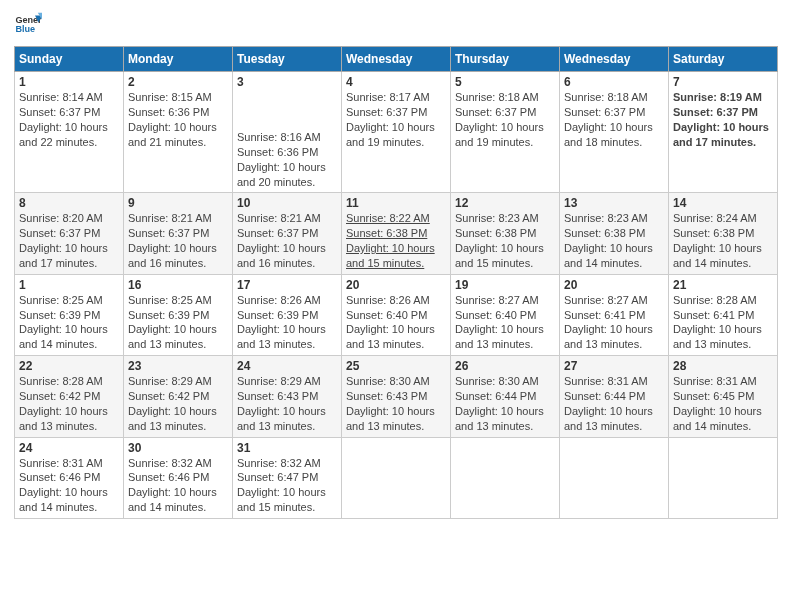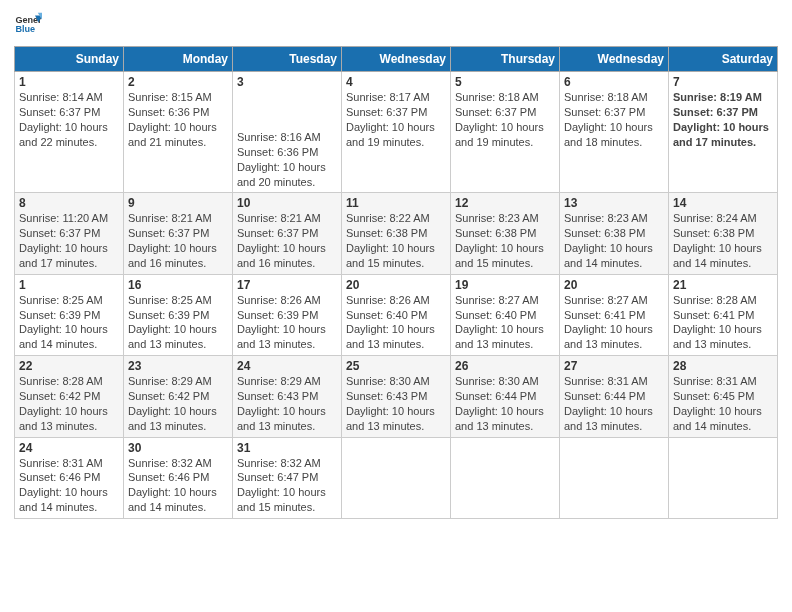--- a/index.html
+++ b/index.html
@@ -47,21 +47,21 @@
       width: 100%;
       border-collapse: collapse;
       table-layout: fixed;
     }
     .calendar th {
       background: #1a6faf;
       color: #fff;
       font-size: 12px;
       font-weight: bold;
       padding: 5px 4px;
-      text-align: right;
+      text-align: left;
       border: 1px solid #aaa;
     }
     .calendar td {
       border: 1px solid #ccc;
       vertical-align: top;
       padding: 3px 4px;
       font-size: 9.5px;
       color: #333;
       height: 78px;
       background: #fff;
@@ -168,42 +168,42 @@
             <span class="day-num">7</span>
             <div class="cell-text" style="white-space: pre-line; font-weight: bold;">Sunrise: 8:19 AM
 Sunset: 6:37 PM
 Daylight: 10 hours
 and 17 minutes.</div>
           </td>
         </tr>
         <tr>
           <td>
             <span class="day-num">8</span>
-            <div class="cell-text" style="white-space: pre-line;">Sunrise: 11:20 AM
+            <div class="cell-text" style="white-space: pre-line;">Sunrise: 8:20 AM
 Sunset: 6:37 PM
 Daylight: 10 hours
 and 17 minutes.</div>
           </td>
           <td>
             <span class="day-num">9</span>
             <div class="cell-text" style="white-space: pre-line;">Sunrise: 8:21 AM
 Sunset: 6:37 PM
 Daylight: 10 hours
 and 16 minutes.</div>
           </td>
           <td>
             <span class="day-num">10</span>
             <div class="cell-text" style="white-space: pre-line;">Sunrise: 8:21 AM
 Sunset: 6:37 PM
 Daylight: 10 hours
 and 16 minutes.</div>
           </td>
           <td>
             <span class="day-num">11</span>
-            <div class="cell-text" style="white-space: pre-line;">Sunrise: 8:22 AM
+            <div class="cell-text" style="white-space: pre-line; text-decoration: underline;">Sunrise: 8:22 AM
 Sunset: 6:38 PM
 Daylight: 10 hours
 and 15 minutes.</div>
           </td>
           <td>
             <span class="day-num">12</span>
             <div class="cell-text" style="white-space: pre-line;">Sunrise: 8:23 AM
 Sunset: 6:38 PM
 Daylight: 10 hours
 and 15 minutes.</div>

